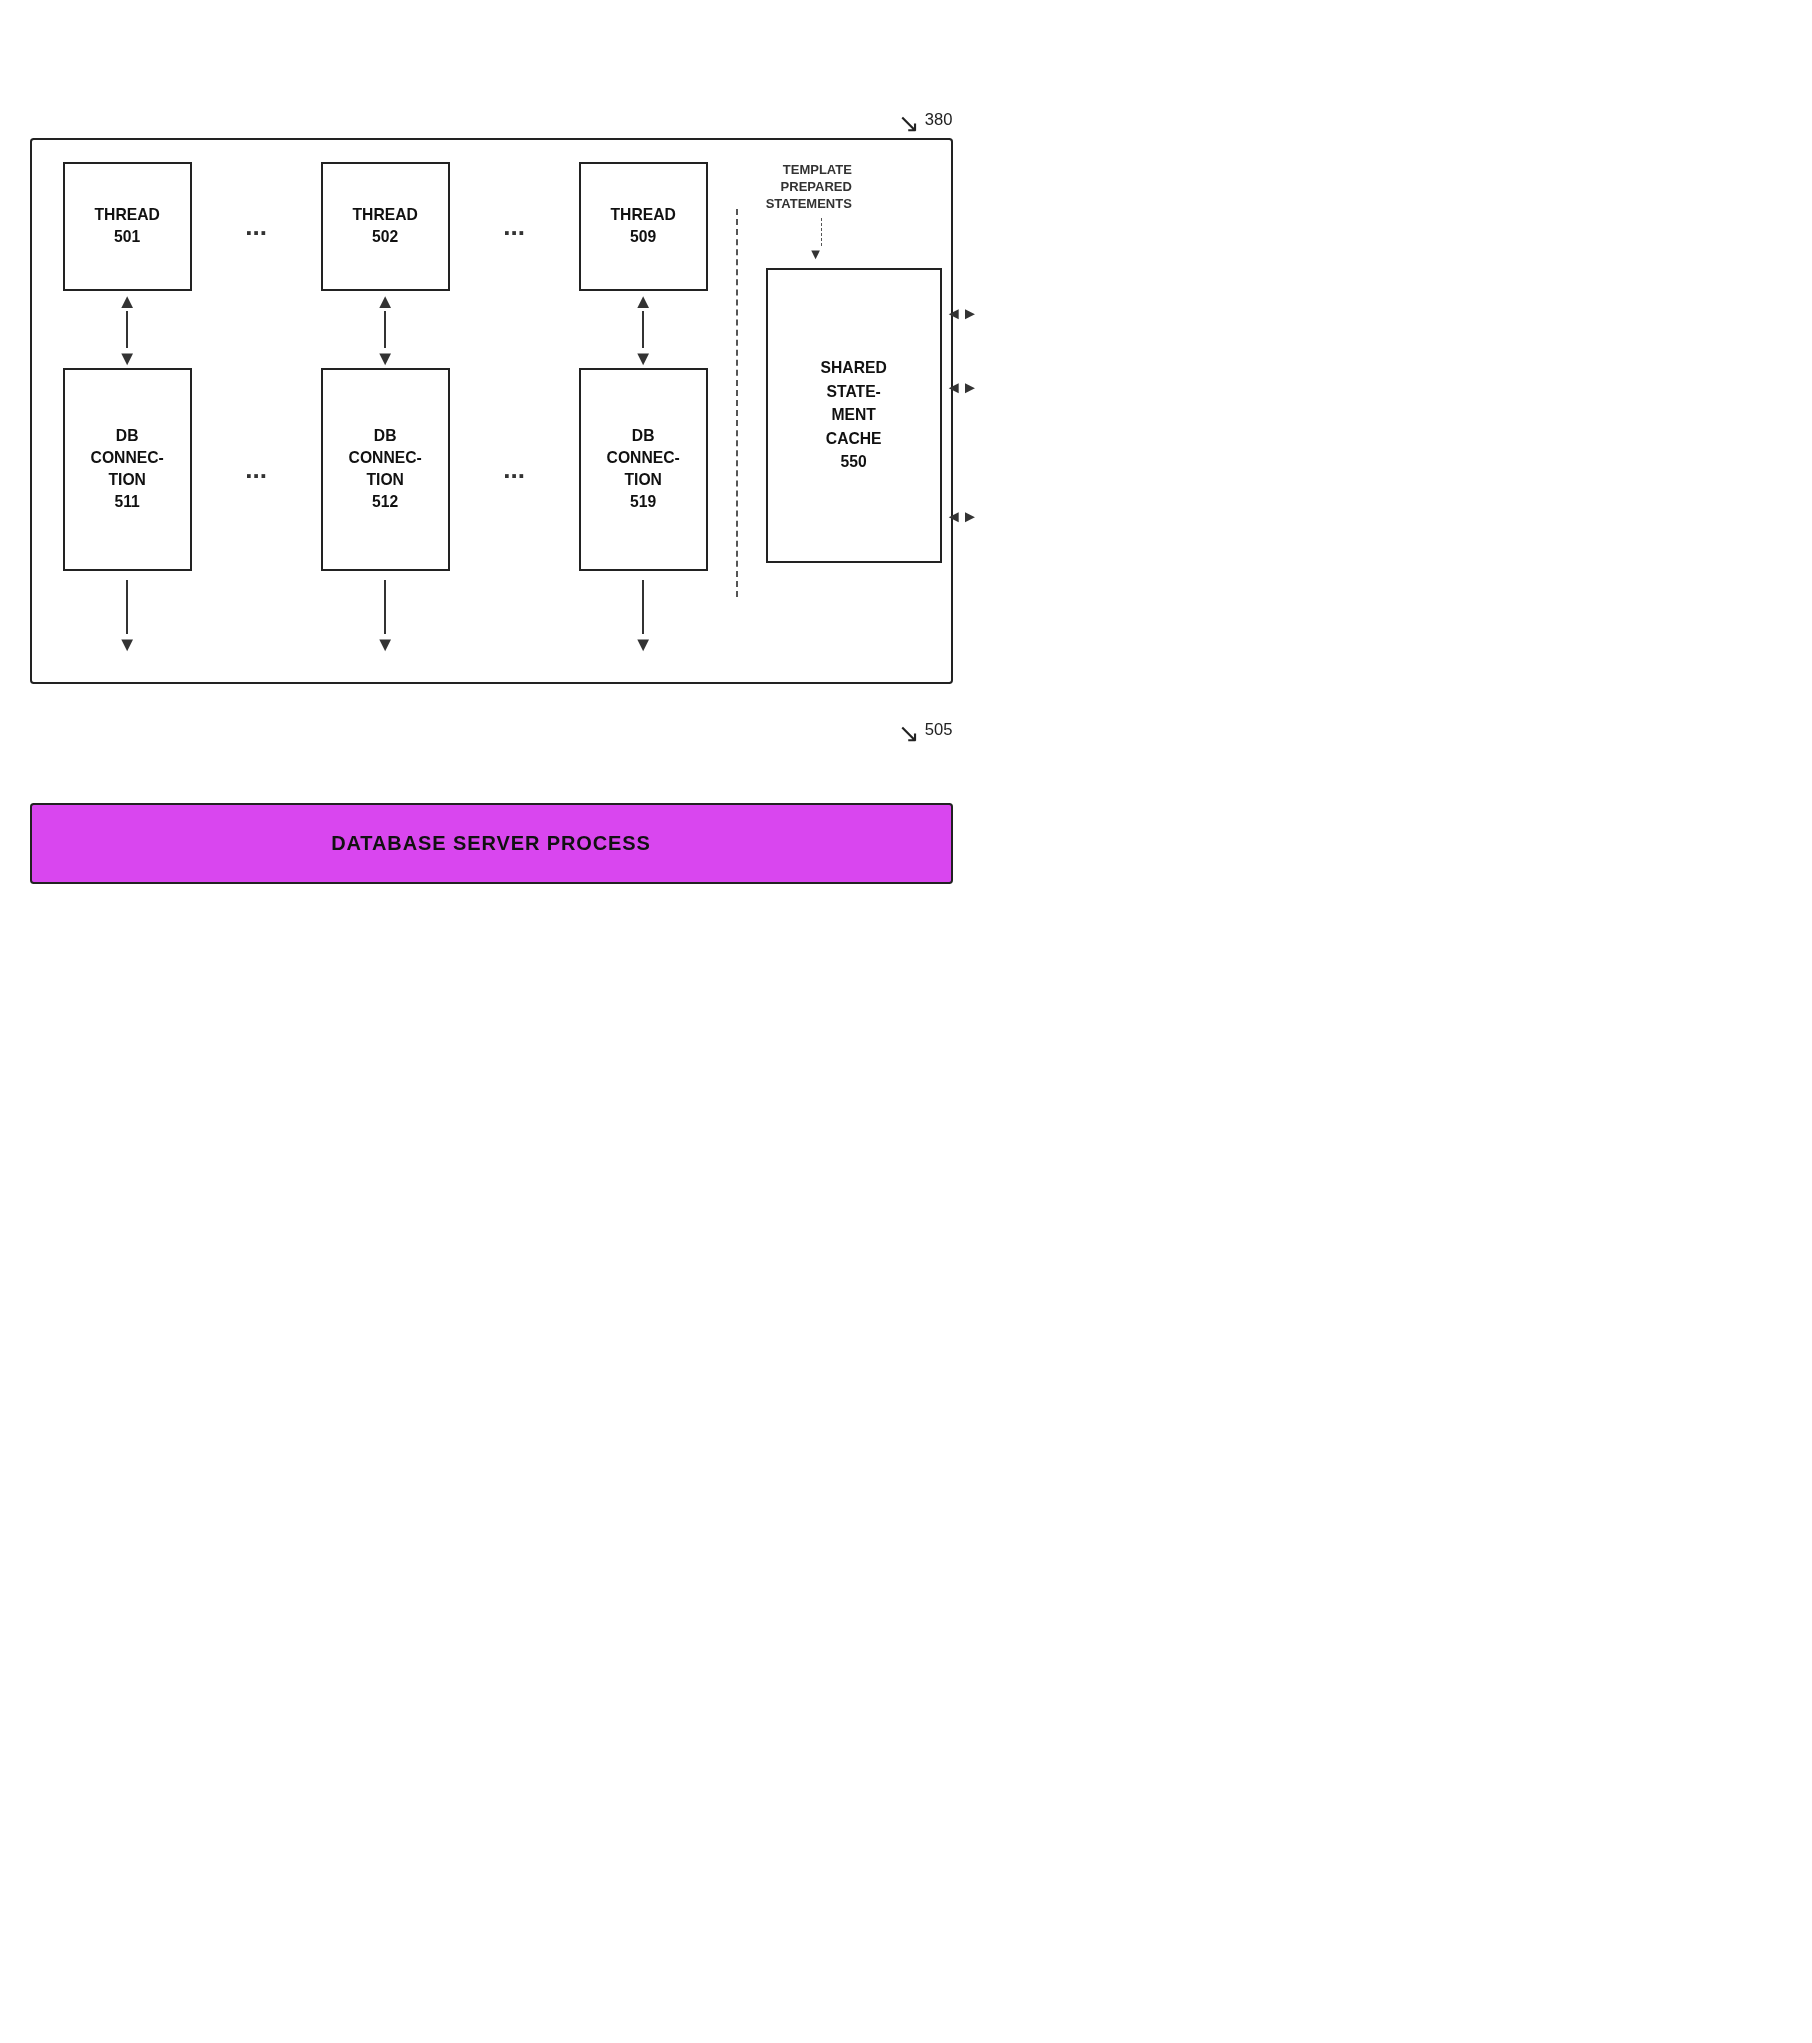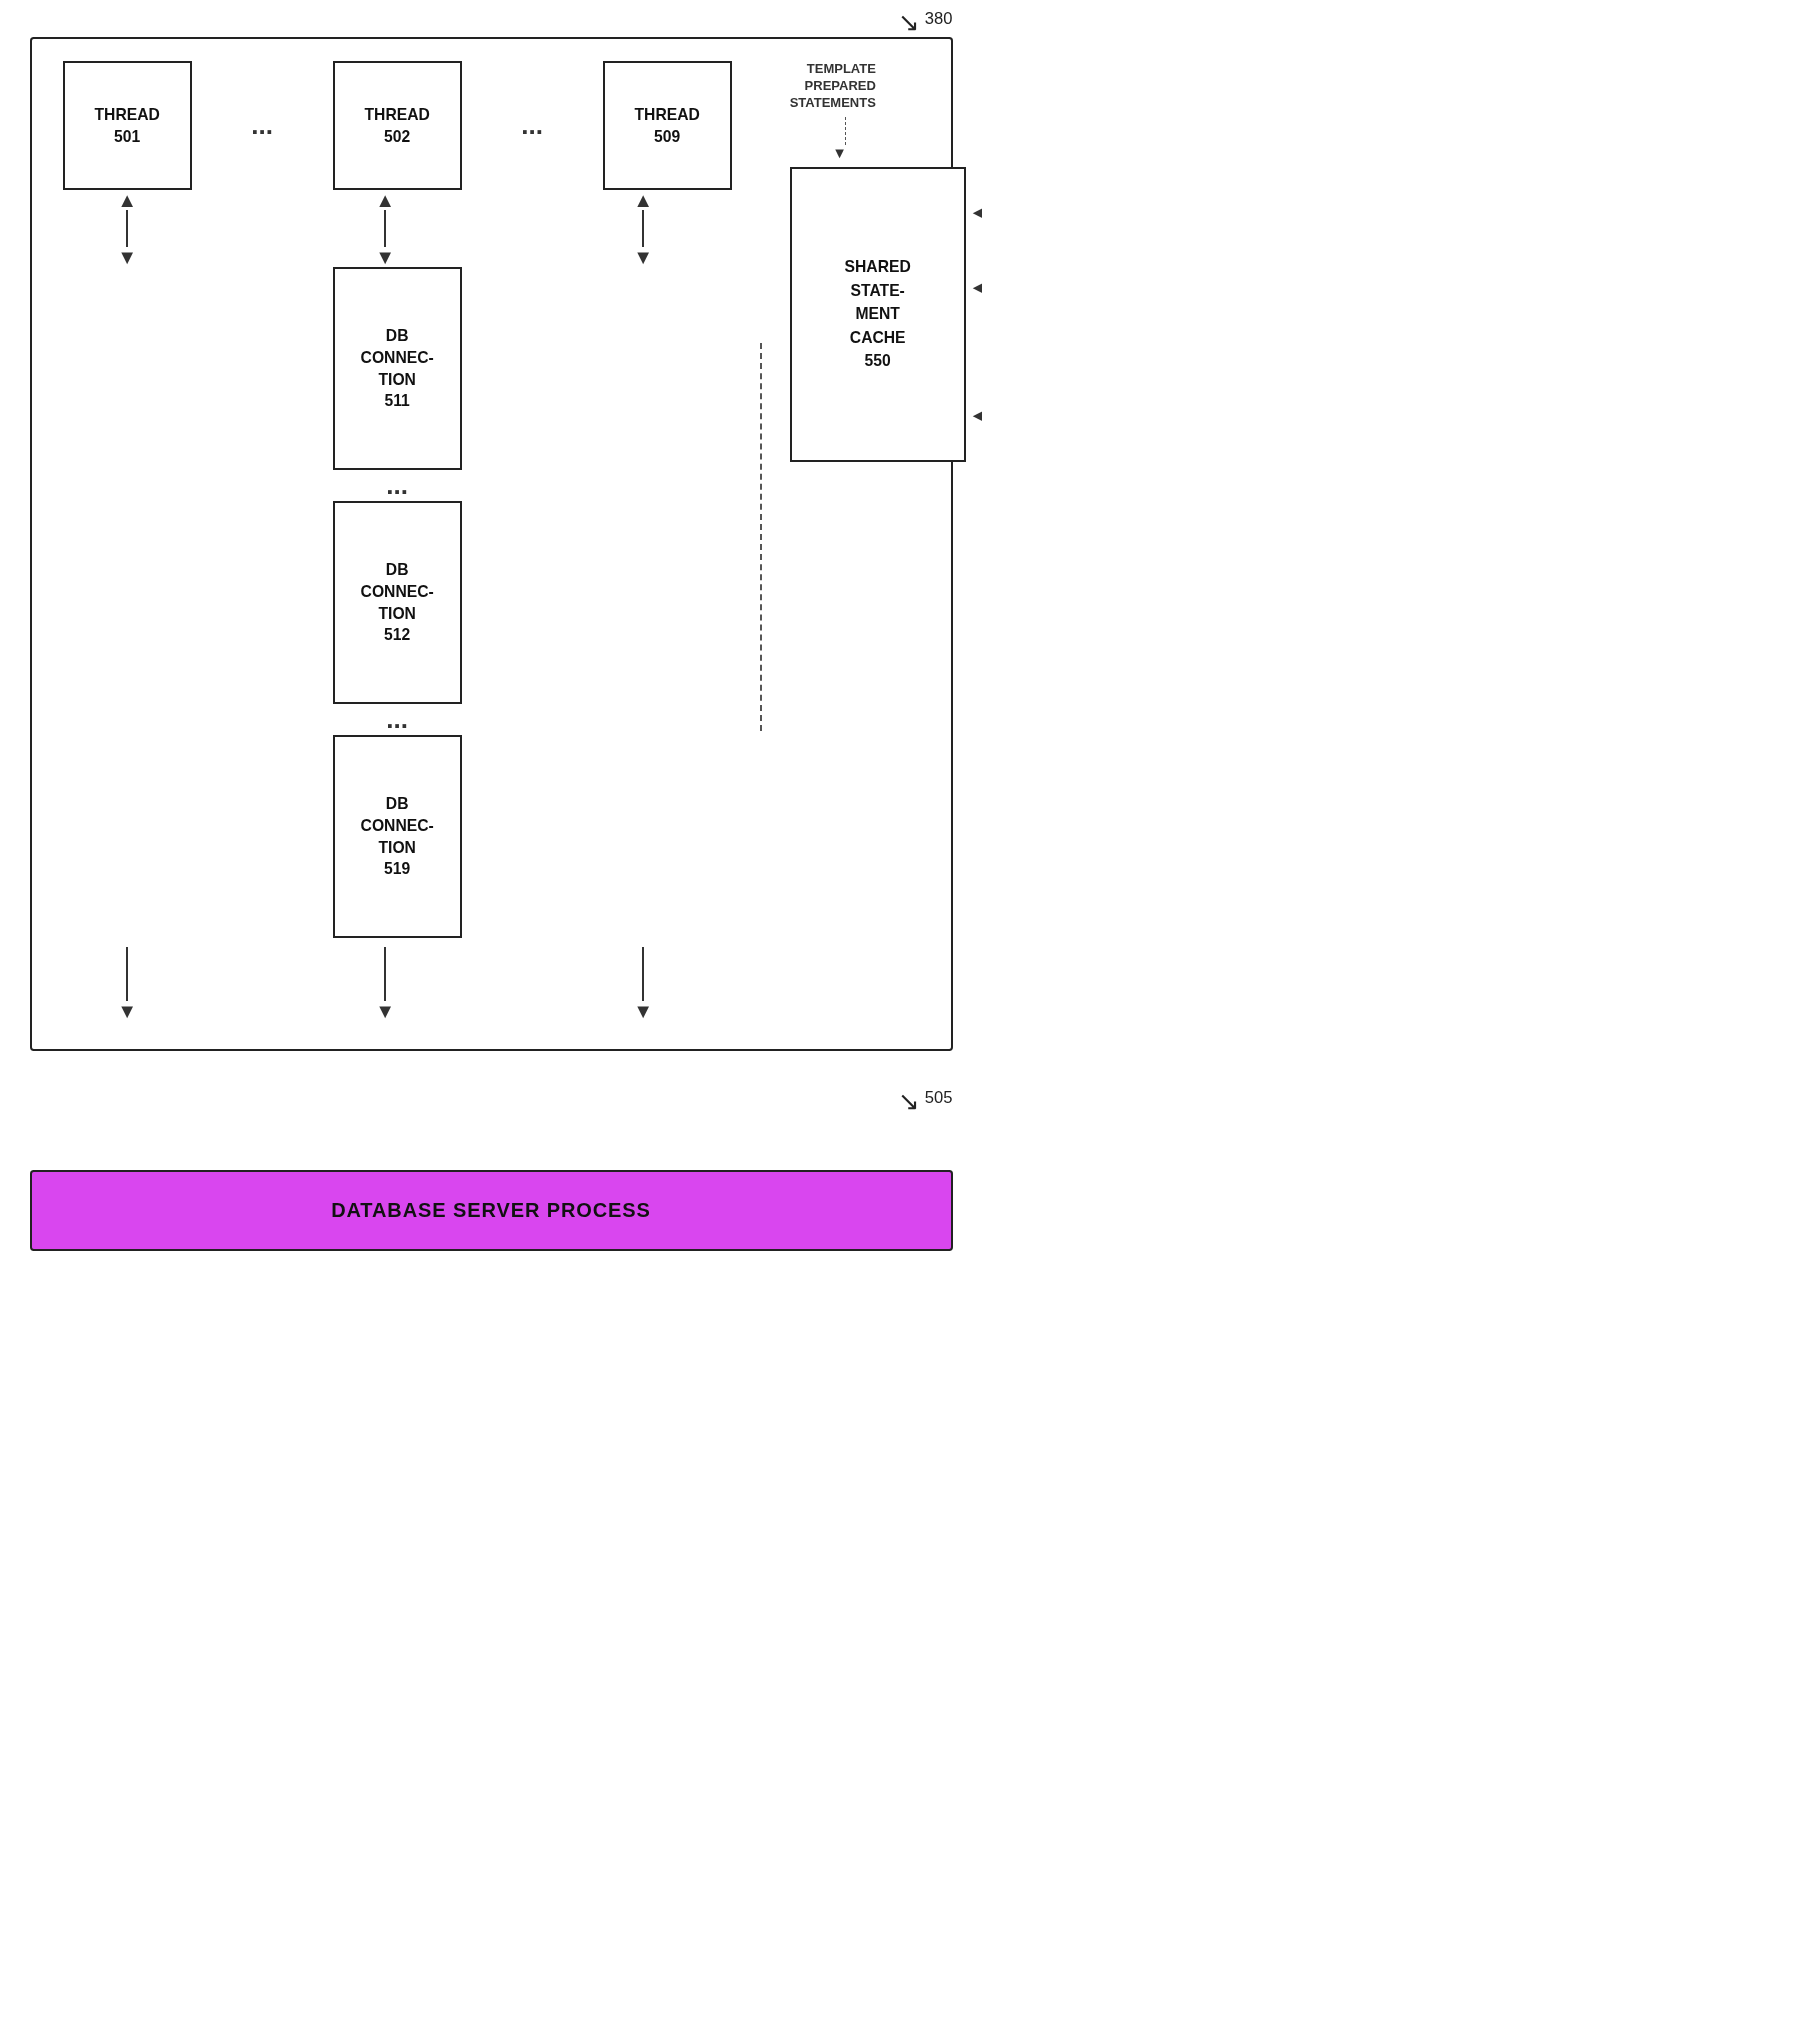--- a/index.html
+++ b/index.html
@@ -74,21 +74,21 @@
       flex-direction: column;
       flex: 1;
     }
 
     
     .threads-row {
       display: flex;
       flex-direction: row;
       align-items: center;
       justify-content: flex-end;
-      gap: 6px;
+      gap: 0;
       padding-left: 9.2px;
     }
 
     .thread-box {
       border: 2.3px solid #222;
       width: 129px;
       height: 129px;
       display: flex;
       flex-direction: column;
       align-items: center;
@@ -123,21 +123,21 @@
     .arrow-group {
       width: 129px;
       display: flex;
       align-items: center;
       justify-content: center;
     }
 
     
     .connections-row {
       display: flex;
-      flex-direction: column;
+      flex-direction: row;
       align-items: center;
       padding-left: 9.2px;
       gap: 0;
     }
 
     .connection-box {
       border: 2.8px solid #222;
       width: 129px;
       height: 203px;
       display: flex;

